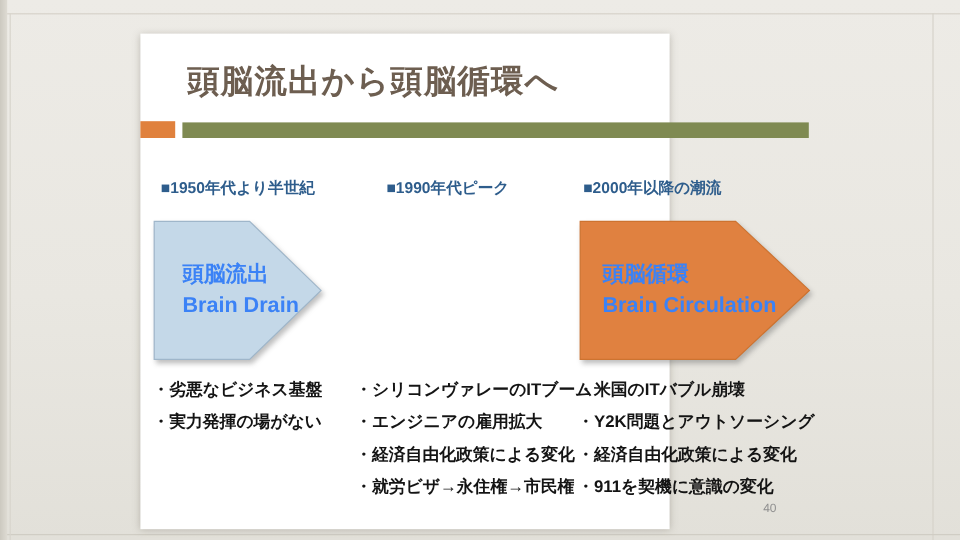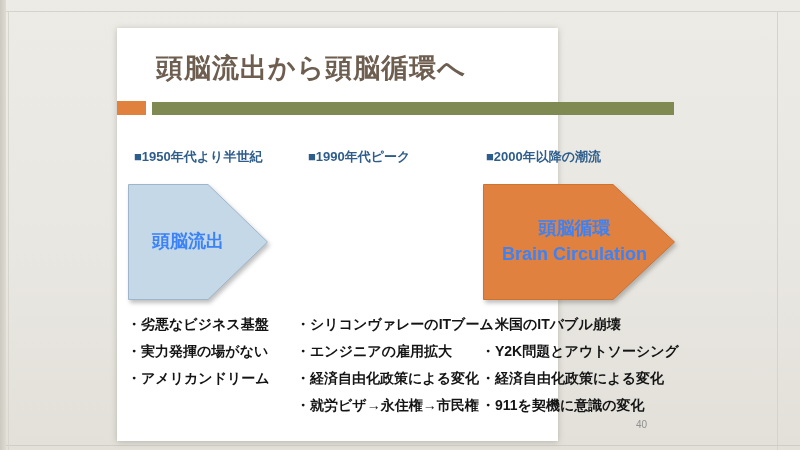--- a/index.html
+++ b/index.html
@@ -22,37 +22,37 @@
     background:#ffffff;box-shadow:0 1px 6px rgba(105,100,90,.35);}
 
   .title{position:absolute;left:39px;top:22px;margin:0;
     font-size:27px;font-weight:bold;color:#6d5e50;letter-spacing:1px;white-space:nowrap;}
 
   .bar-orange{position:absolute;left:0;top:73px;width:29px;height:14px;background:#e0813d;}
   .bar-olive{position:absolute;left:35px;top:74px;width:522px;height:13px;background:#7f8a52;}
 
   .col-header{position:absolute;top:120px;font-size:13px;font-weight:bold;
     color:#2e5d8c;white-space:nowrap;}
-  .ch0{left:17px;}.ch1{left:191px;text-align:right;}.ch2{left:369px;}
+  .ch0{left:17px;}.ch1{left:205px;text-align:right;}.ch2{left:369px;}
 
   .arrow{position:absolute;top:156px;height:116px;}
   .a0{left:11px;width:140px;}
   .a1{left:181px;width:160px;}
   .a2{left:366px;width:192px;}
   .arrow svg{position:absolute;left:0;top:0;overflow:visible;
     filter:drop-shadow(2px 3px 2px rgba(95,95,95,.40));}
   .p-blue{fill:#c4d8e8;stroke:#9fb6ca;stroke-width:1;}
   .p-gray{fill:#989094;stroke:#868086;stroke-width:1;}
   .p-orange{fill:#e08140;stroke:#cd7330;stroke-width:1;}
   .arrow-text{position:absolute;top:0;height:116px;display:flex;flex-direction:column;
     justify-content:center;font-size:18px;font-weight:bold;line-height:1.42;
     color:#3b82f6;white-space:nowrap;}
   .a0 .arrow-text{left:24px;}
   .a1 .arrow-text{left:22px;}
-  .a2 .arrow-text{left:19px;align-items:center;}
+  .a2 .arrow-text{left:19px;}
 
   .bullets{position:absolute;top:283px;margin:0;padding:0;list-style:none;
     font-size:14px;font-weight:600;color:#141414;line-height:27px;white-space:nowrap;}
   .bl0{left:10px;}.bl1{left:179px;}.bl2{left:364px;}
 
   .page-number{position:absolute;left:519px;top:391px;font-size:10px;color:#8f8f8f;}
 </style>
 </head>
 <body>
 
@@ -73,38 +73,38 @@
     <div class="col-header ch0">■1950年代より半世紀</div>
     <div class="col-header ch1">■1990年代ピーク</div>
     <div class="col-header ch2">■2000年以降の潮流</div>
 
     <div class="arrow a0">
       <svg width="140" height="116" viewBox="0 0 140 116">
         <polygon class="p-blue" points="0.5,0.5 80,0.5 139.5,58 80,115.5 0.5,115.5"></polygon>
       </svg>
       <div class="arrow-text">
         <div>頭脳流出</div>
+        <div>Brain Drain</div>
       </div>
     </div>
 
 
     <div class="arrow a2">
       <svg width="192" height="116" viewBox="0 0 192 116">
         <polygon class="p-orange" points="0.5,0.5 130,0.5 191.5,58 130,115.5 0.5,115.5"></polygon>
       </svg>
       <div class="arrow-text">
         <div>頭脳循環</div>
         <div>Brain Circulation</div>
       </div>
     </div>
 
     <ul class="bullets bl0">
       <li>・劣悪なビジネス基盤</li>
       <li>・実力発揮の場がない</li>
-      <li>・アメリカンドリーム</li>
     </ul>
 
     <ul class="bullets bl1">
       <li>・シリコンヴァレーのITブーム</li>
       <li>・エンジニアの雇用拡大</li>
       <li>・経済自由化政策による変化</li>
       <li>・就労ビザ→永住権→市民権</li>
     </ul>
 
     <ul class="bullets bl2">

